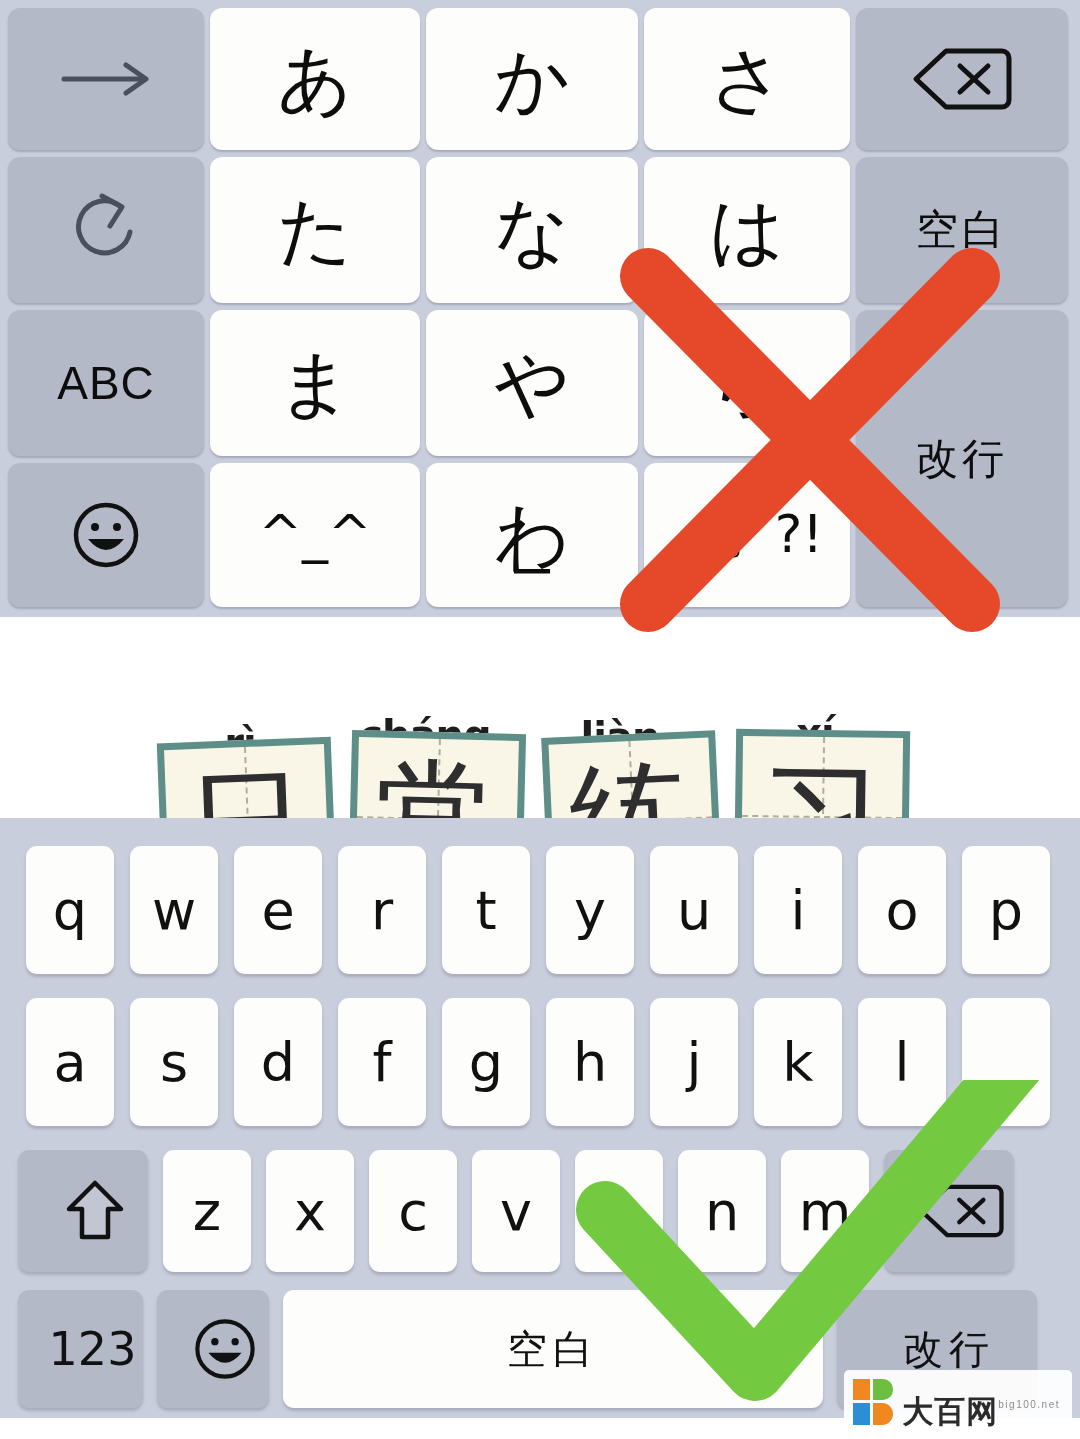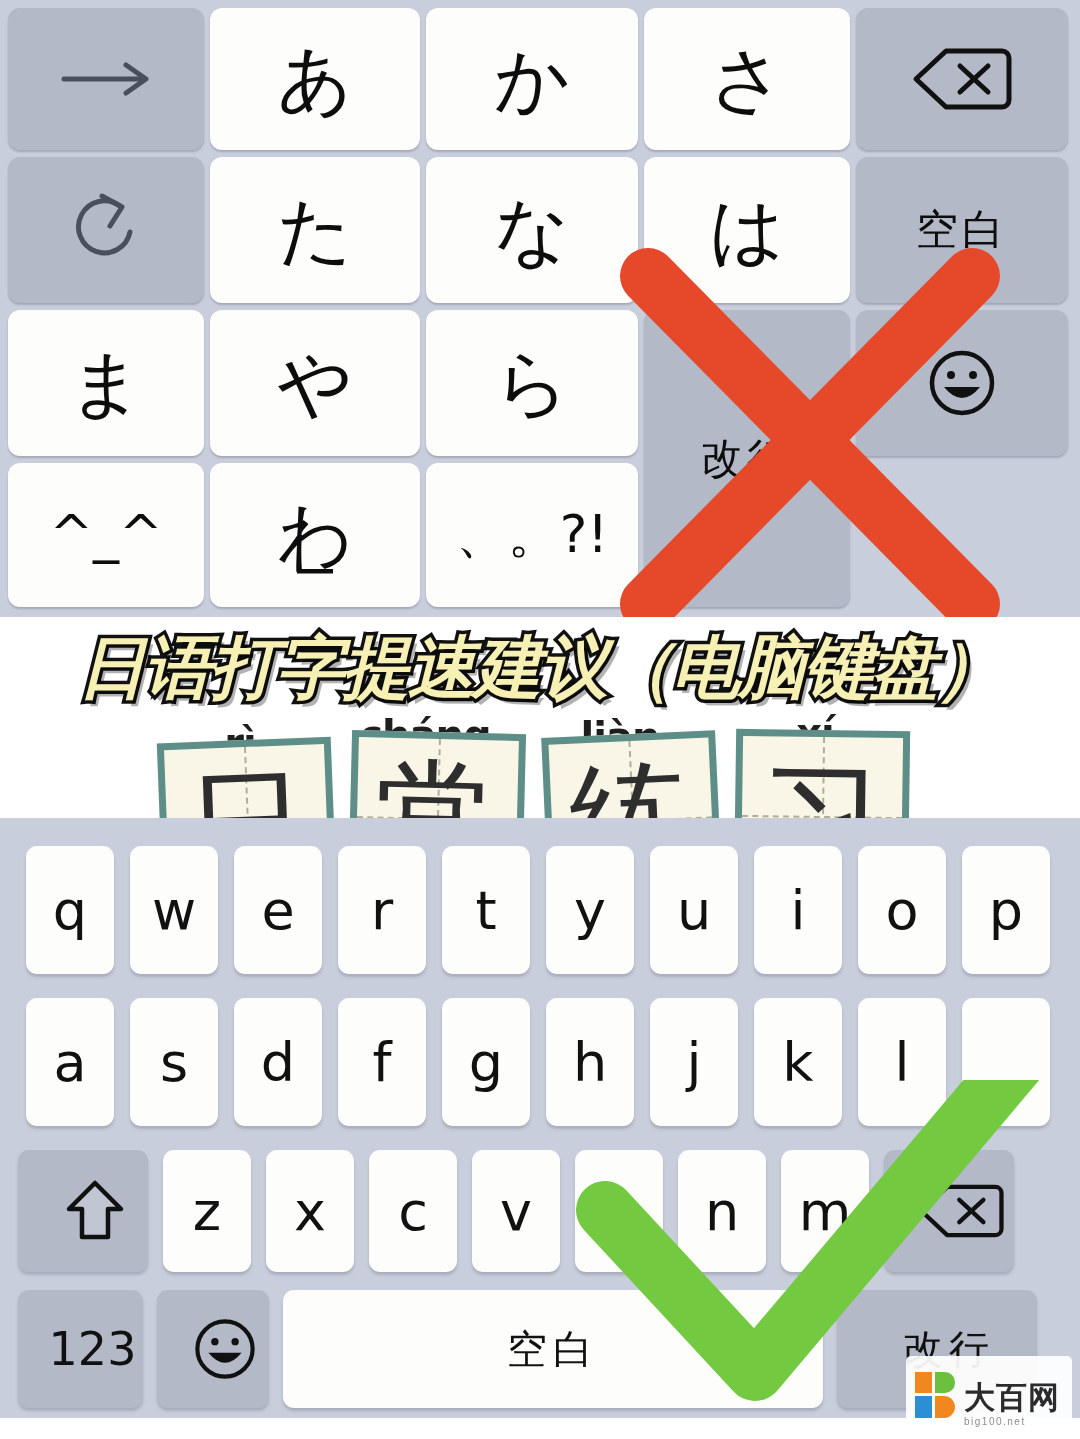--- a/index.html
+++ b/index.html
@@ -135,21 +135,21 @@
 
   
   .wm{
     position:absolute;right:8px;bottom:6px;
     display:flex;align-items:center;gap:9px;
     background:rgba(255,255,255,.93);
     padding:6px 12px 6px 9px;border-radius:5px;
   }
   .wm-logo{position:relative;width:40px;height:46px;}
   .wm-logo i{position:absolute;display:block;}
-  .wm-txt{display:flex;flex-direction:column;line-height:1;margin-top:20px;}
+  .wm-txt{display:flex;flex-direction:row;line-height:1;margin-top:20px;}
   .wm-cn{font-size:31px;font-weight:bold;color:#2b2b2b;letter-spacing:1px;font-family:"DejaVu Sans",sans-serif;}
   .wm-en{font-size:10px;color:#8d8d8d;letter-spacing:1.5px;margin-top:4px;font-family:"Liberation Sans",sans-serif;}
 </style>
 </head>
 <body>
 
 <div class="stage">
 
   <div class="kana-kb">
     <div class="kana-grid">
@@ -189,20 +189,23 @@
       <div class="k white">
         <span class="kana-char">な</span>
       </div>
       <div class="k white">
         <span class="kana-char">は</span>
       </div>
       <div class="k gray">
         <span class="k-jp">空白</span>
       </div>
 
+      <div class="k gray">
+        <span class="k-abc">ABC</span>
+      </div>
       <div class="k white">
         <span class="kana-char">ま</span>
       </div>
       <div class="k white">
         <span class="kana-char">や</span>
       </div>
       <div class="k white">
         <span class="kana-char">ら</span>
       </div>
       <div class="k gray row-span2">
@@ -228,23 +231,20 @@
         <span class="kana-char small">、。?!</span>
       </div>
     </div>
 
     <svg class="mark-x" viewBox="0 0 420 400">
       <line x1="48" y1="36" x2="372" y2="364" stroke="#e6492a" stroke-width="56" stroke-linecap="round"></line>
       <line x1="372" y1="36" x2="48" y2="364" stroke="#e6492a" stroke-width="56" stroke-linecap="round"></line>
     </svg>
   </div>
 
-  <div class="title-band">
-    <div class="headline">日语打字提速建议（电脑键盘）</div>
-  </div>
 
   <div class="cards">
     <div class="pinyin p1">rì</div>
     <div class="card c1">
       <span class="gridline-h"></span>
       <span class="gridline-v"></span>
       <span class="hz">日</span>
     </div>
 
     <div class="pinyin p2">cháng</div>

